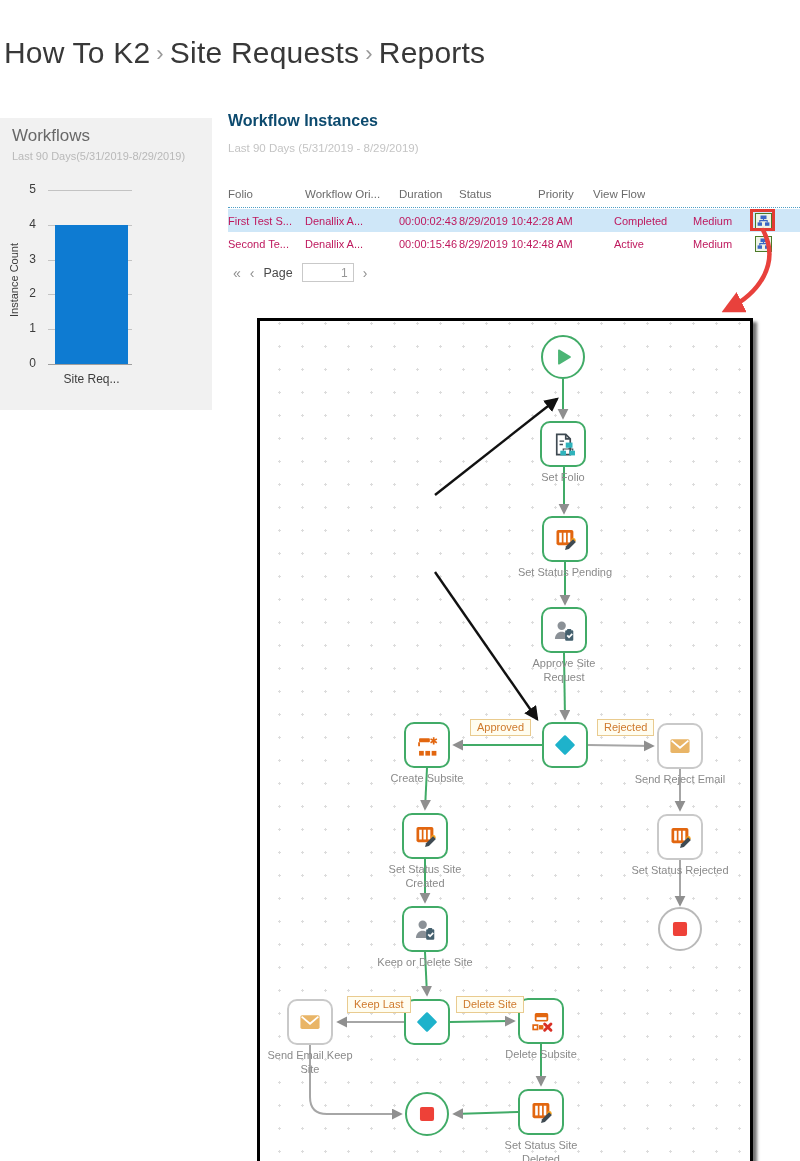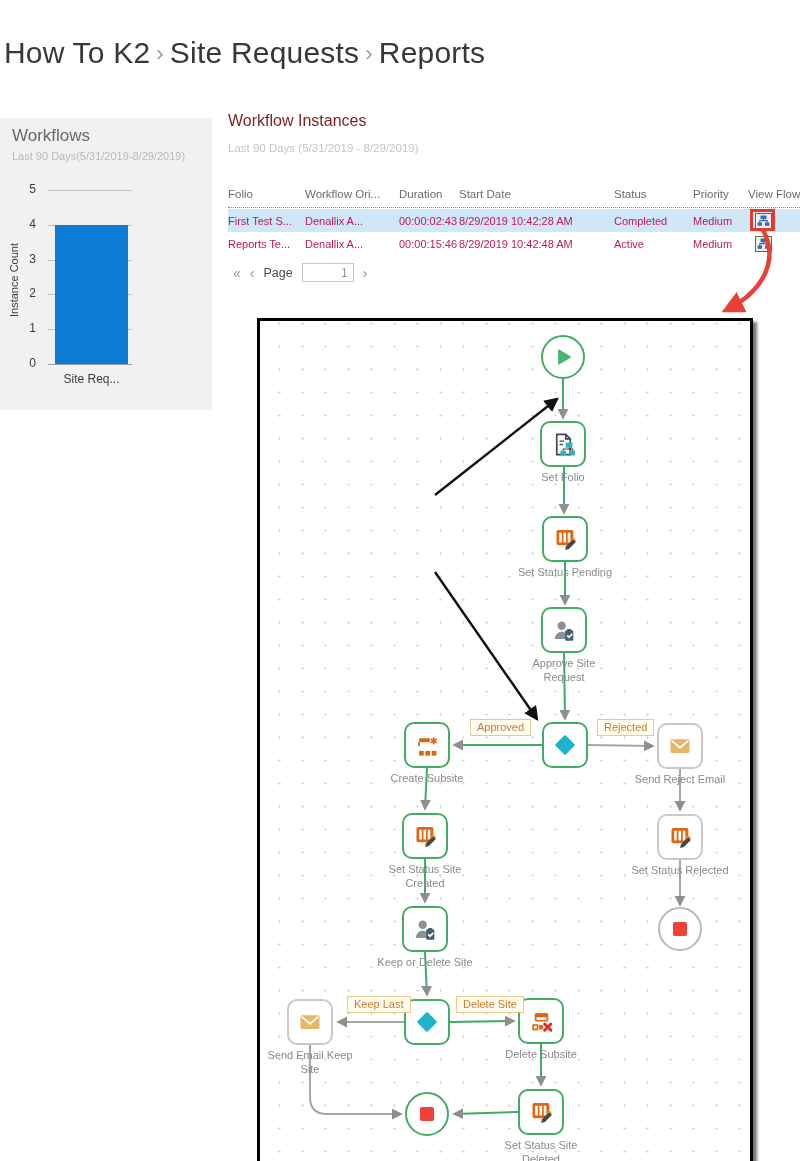--- a/index.html
+++ b/index.html
@@ -18,21 +18,21 @@
   .panel-sub   { position:absolute; left:12px; top:32px; font-size:11px; color:#b9b9b9; }
   #chart { position:absolute; left:0; top:0; width:212px; height:292px; }
   .ytick-label { position:absolute; width:30px; text-align:right; font-size:12px; color:#3c3c3c; }
   .gridline { position:absolute; height:1px; background:#c3c3c3; }
   .axisline { position:absolute; height:1px; background:#9e9e9e; }
   #bar { position:absolute; background:#0e7bd2; }
   #y-axis-title { position:absolute; font-size:11px; color:#3c3c3c; transform:rotate(-90deg); transform-origin:left top; white-space:nowrap; }
   #x-cat { position:absolute; font-size:12px; color:#3c3c3c; text-align:center; }
 
   
-  #inst-title { left:228px; top:80px; font-size:16px; font-weight:400; color:#7f1d1d; }
+  #inst-title { left:228px; top:80px; font-size:16px; font-weight:700; color:#0c4a6e; }
   #inst-sub   { left:228px; top:110px; font-size:11.5px; color:#c4c4c4; }
   #grid { left:228px; top:150px; width:572px; }
   .hdr-row { position:absolute; top:0; height:26px; display:flex; width:572px; border-bottom:1px dotted #4e9fc7; }
   .hdr-cell { font-size:11.5px; color:#6b6b6b; padding-top:6px; white-space:nowrap; overflow:hidden; }
   .data-row { position:absolute; display:flex; width:572px; height:23px; align-items:center; }
   .data-row.selected { background:#cfe7f8; }
   .cell { font-size:11px; color:#be185d; white-space:nowrap; overflow:hidden; }
   .vf-cell { display:flex; align-items:center; }
   .vf-btn { margin-left:7px; width:17px; height:16px; display:inline-block; cursor:pointer; }
 
@@ -96,21 +96,20 @@
       </div>
   </section>
 
   <div id="inst-title" class="abs">Workflow Instances</div>
   <div id="inst-sub" class="abs">Last 90 Days (5/31/2019 - 8/29/2019)</div>
   <div id="grid" class="abs">
       <div class="hdr-row">
         <div class="hdr-cell" style="width: 77px;">Folio</div>
         <div class="hdr-cell" style="width: 94px;">Workflow Ori...</div>
         <div class="hdr-cell" style="width: 60px;">Duration</div>
-        <div class="hdr-cell" style="width: 155px;">Start Date</div>
         <div class="hdr-cell" style="width: 79px;">Status</div>
         <div class="hdr-cell" style="width: 55px;">Priority</div>
         <div class="hdr-cell" style="width: 52px;">View Flow</div>
       </div>
       <div class="data-row selected" style="top: 27px;">
         <div class="cell" style="width: 77px;">First Test S...</div>
         <div class="cell" style="width: 94px;">Denallix A...</div>
         <div class="cell" style="width: 60px;">00:00:02:43</div>
         <div class="cell" style="width: 155px;">8/29/2019 10:42:28 AM</div>
         <div class="cell" style="width: 79px;">Completed</div>
@@ -119,21 +118,21 @@
           <span class="vf-btn"><svg width="17" height="16" viewBox="0 0 17 16">
     <rect x="0.5" y="0.5" width="16" height="15" fill="#eef3e6" stroke="#4c7a28"></rect>
     <rect x="5.5" y="2.5" width="6" height="3.6" fill="#3b67c4"></rect>
     <path d="M8.5 6v1.6 M4.8 9.4V7.6h7.4v1.8" stroke="#3b67c4" fill="none" stroke-width="1.1"></path>
     <rect x="2.6" y="9.4" width="4.4" height="3.4" fill="#3b67c4"></rect>
     <rect x="10" y="9.4" width="4.4" height="3.4" fill="#3b67c4"></rect>
   </svg></span>
         </div>
       </div>
       <div class="data-row" style="top: 50px;">
-        <div class="cell" style="width: 77px;">Reports Te...</div>
+        <div class="cell" style="width: 77px;">Second Te...</div>
         <div class="cell" style="width: 94px;">Denallix A...</div>
         <div class="cell" style="width: 60px;">00:00:15:46</div>
         <div class="cell" style="width: 155px;">8/29/2019 10:42:48 AM</div>
         <div class="cell" style="width: 79px;">Active</div>
         <div class="cell" style="width: 55px;">Medium</div>
         <div class="cell vf-cell" style="width: 52px;">
           <span class="vf-btn"><svg width="17" height="16" viewBox="0 0 17 16">
     <rect x="0.5" y="0.5" width="16" height="15" fill="#eef3e6" stroke="#4c7a28"></rect>
     <rect x="5.5" y="2.5" width="6" height="3.6" fill="#3b67c4"></rect>
     <path d="M8.5 6v1.6 M4.8 9.4V7.6h7.4v1.8" stroke="#3b67c4" fill="none" stroke-width="1.1"></path>

